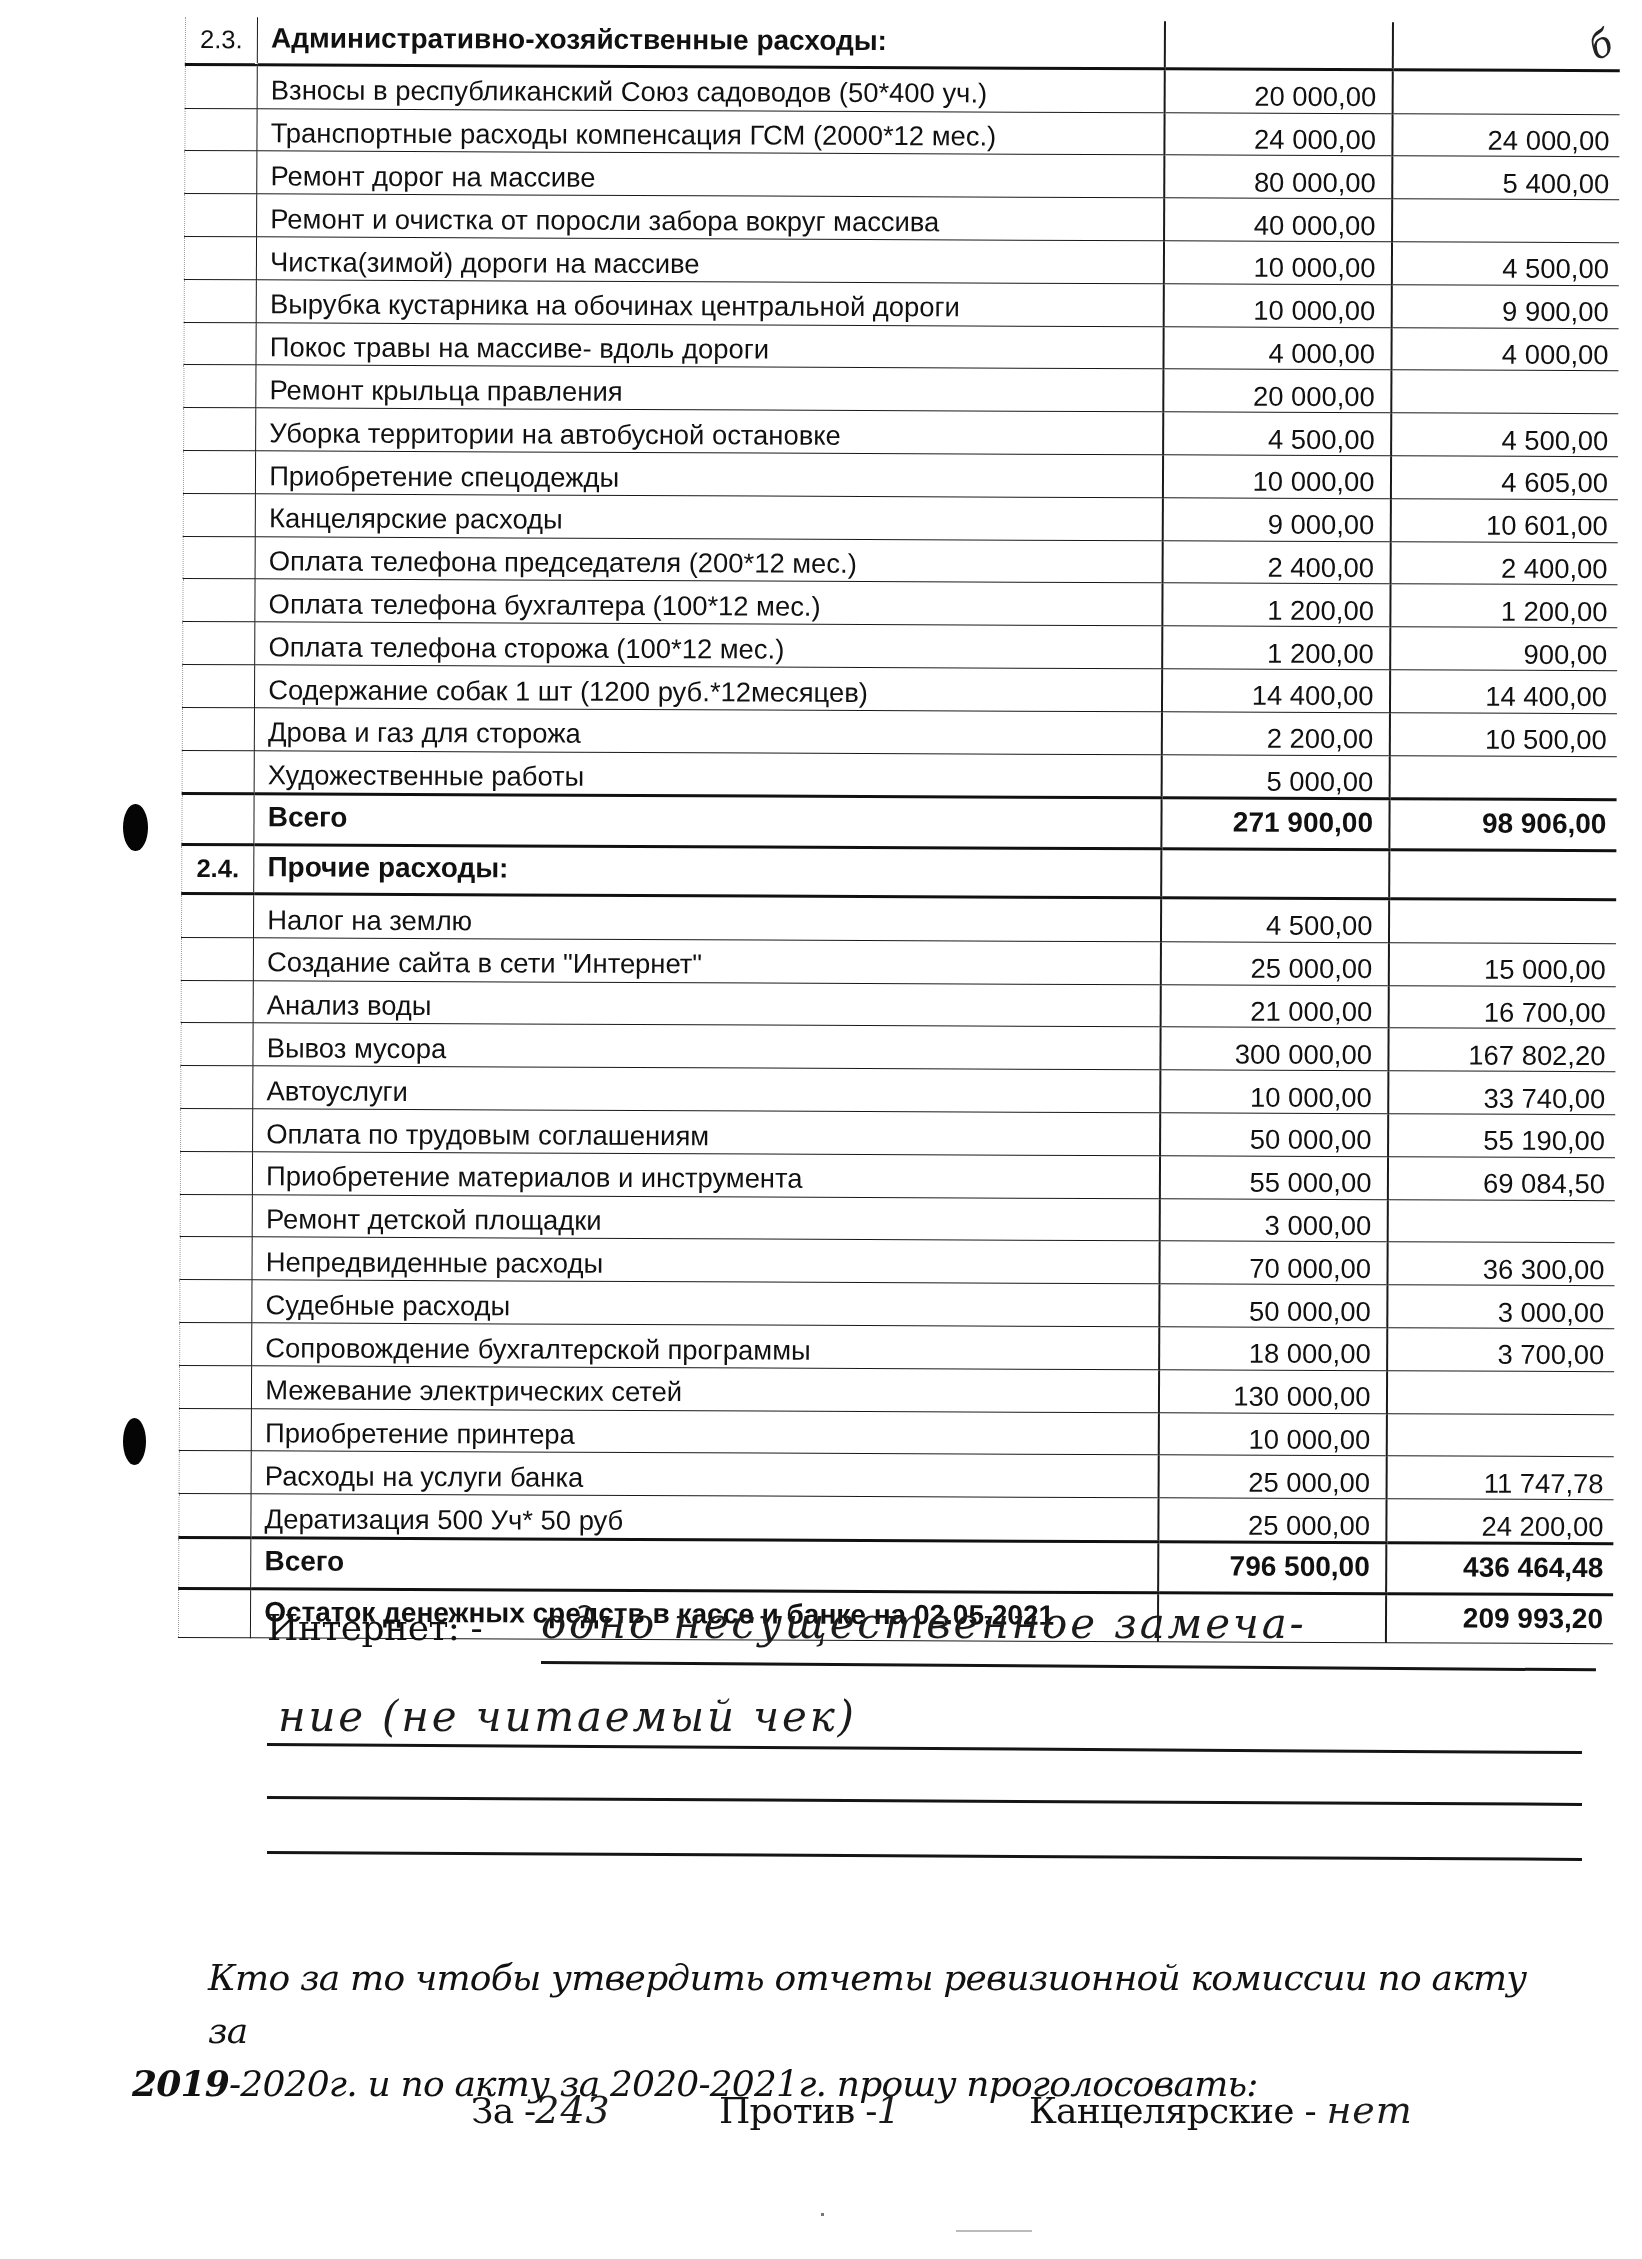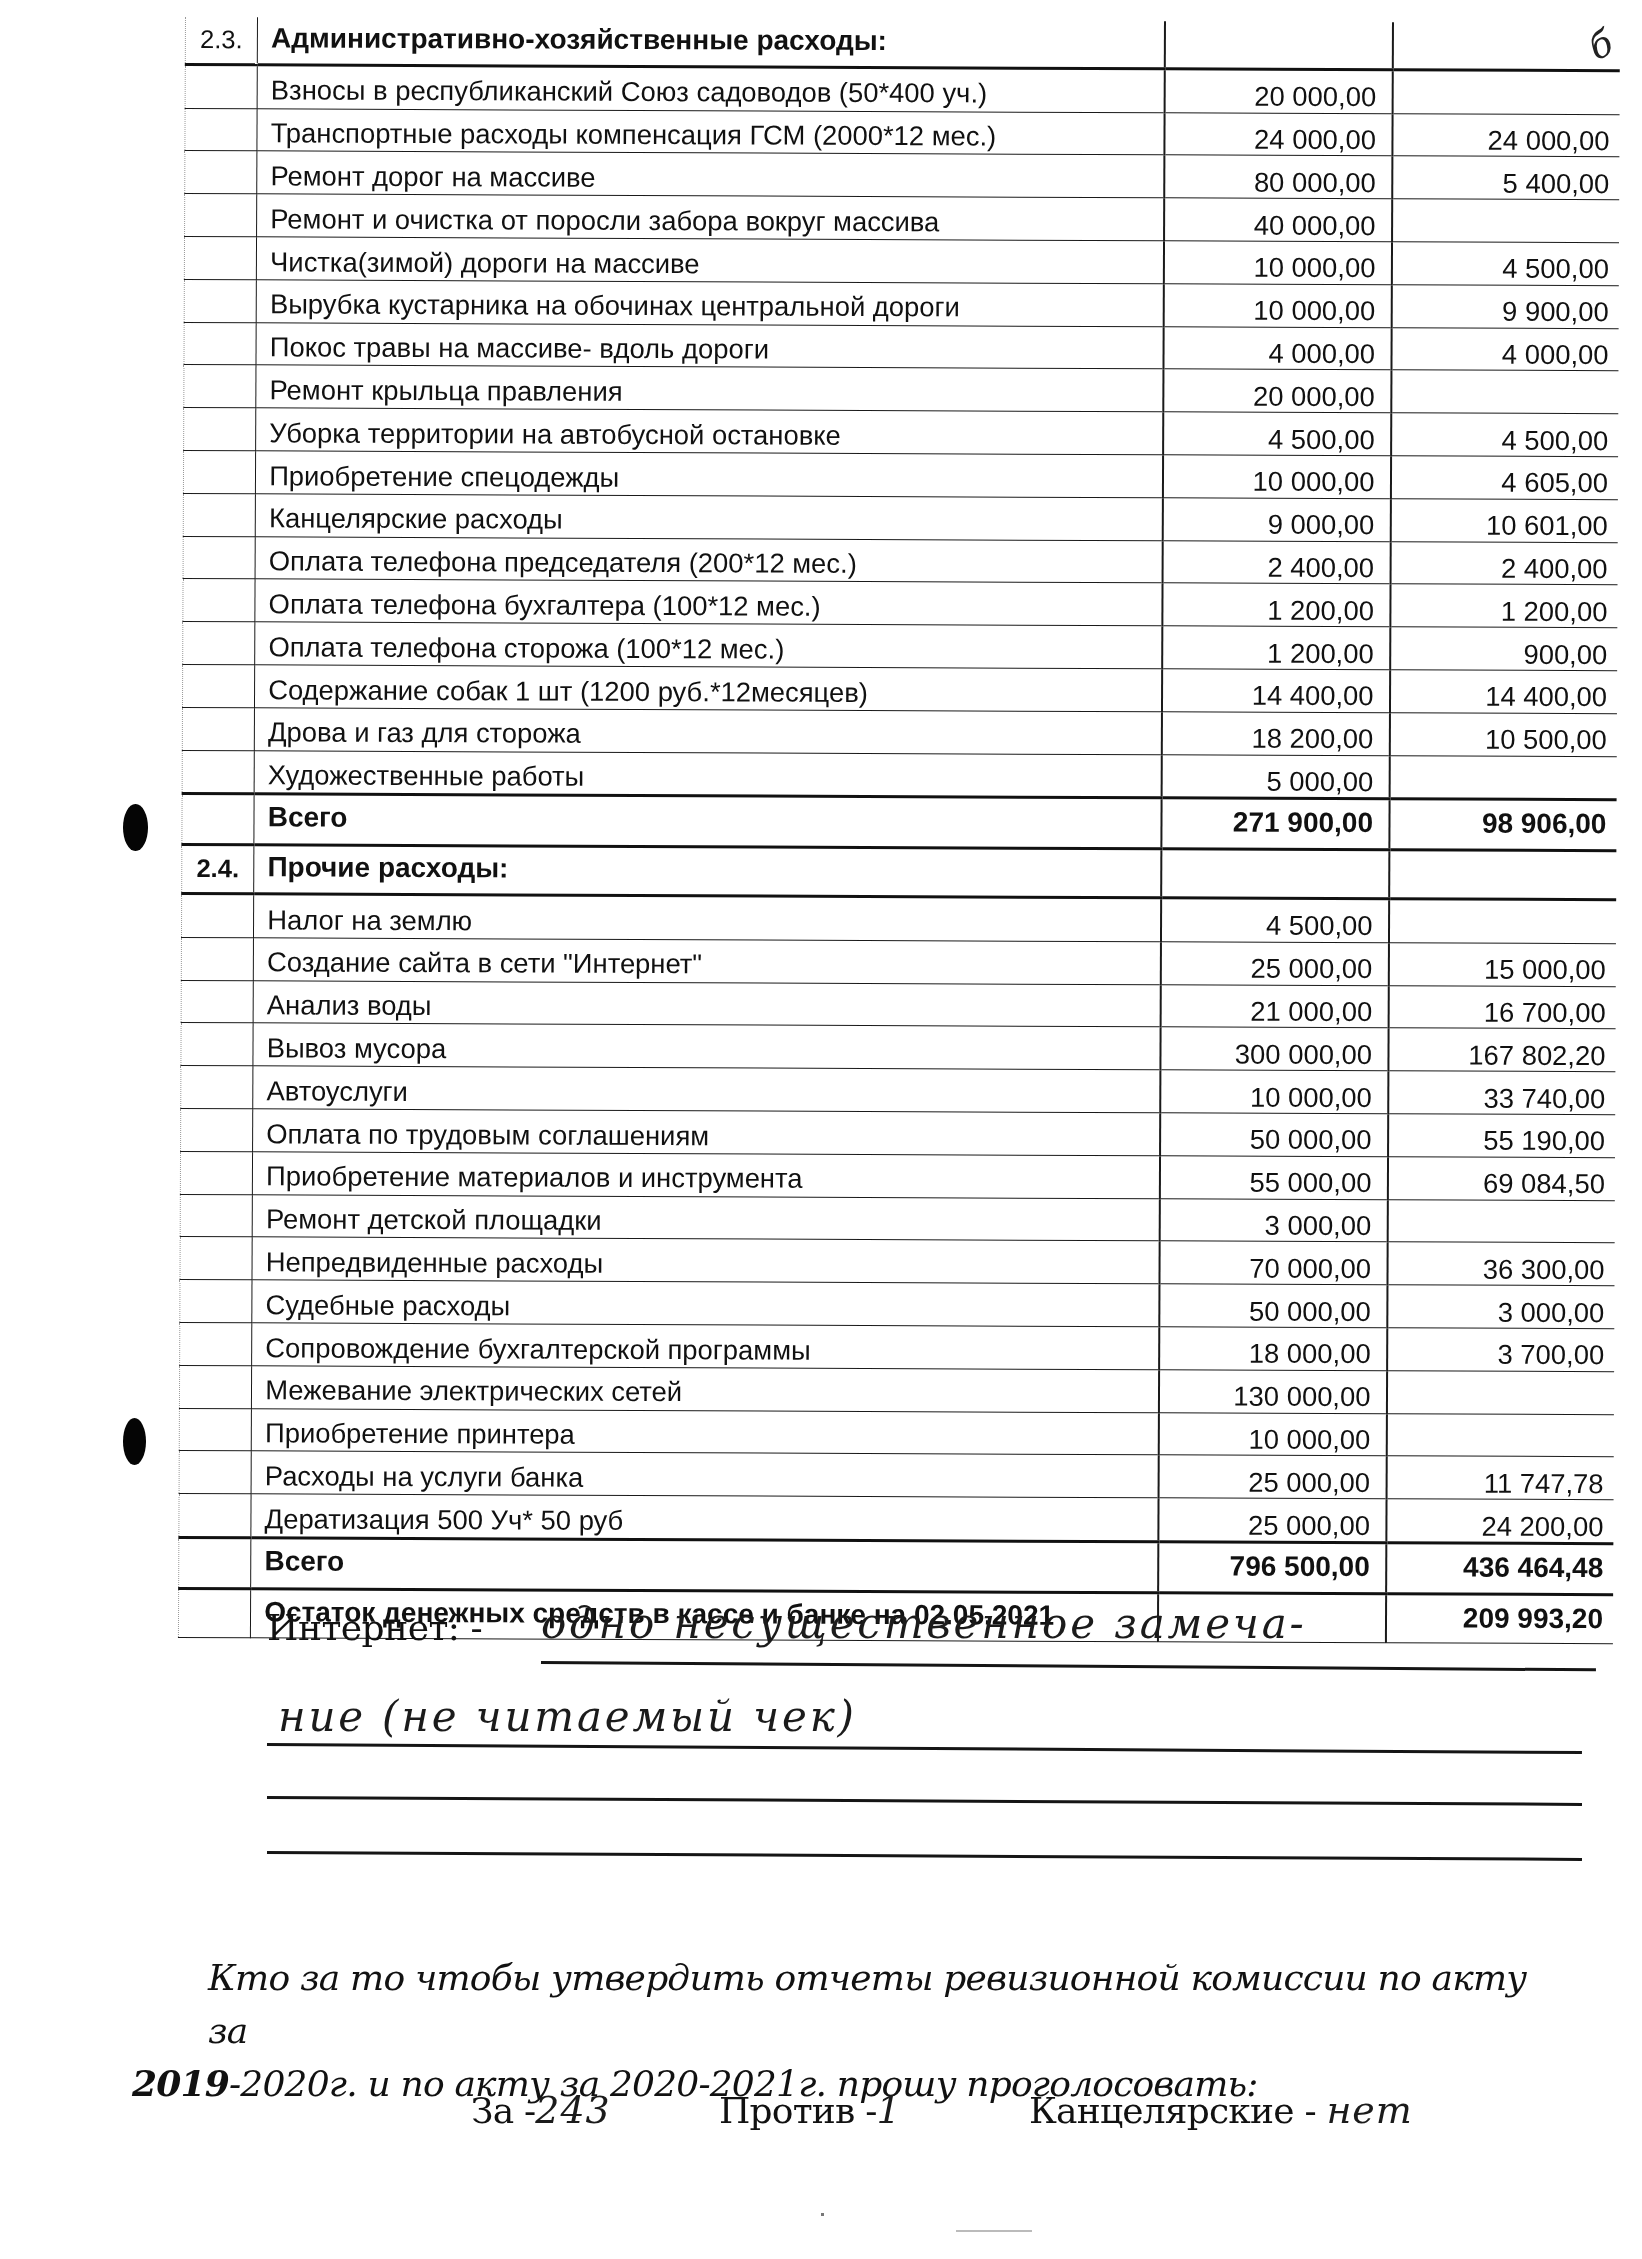--- a/index.html
+++ b/index.html
@@ -194,21 +194,21 @@
         </tr>
         <tr>
           <td class="num"></td>
           <td class="name">Содержание собак 1 шт (1200 руб.*12месяцев)</td>
           <td class="plan">14 400,00</td>
           <td class="fact">14 400,00</td>
         </tr>
         <tr>
           <td class="num"></td>
           <td class="name">Дрова и газ для сторожа</td>
-          <td class="plan">18 200,00</td>
+          <td class="plan">2 200,00</td>
           <td class="fact">10 500,00</td>
         </tr>
         <tr class="pre-total">
           <td class="num"></td>
           <td class="name">Художественные работы</td>
           <td class="plan">5 000,00</td>
           <td class="fact"></td>
         </tr>
         <tr class="total">
           <td class="num"></td>

